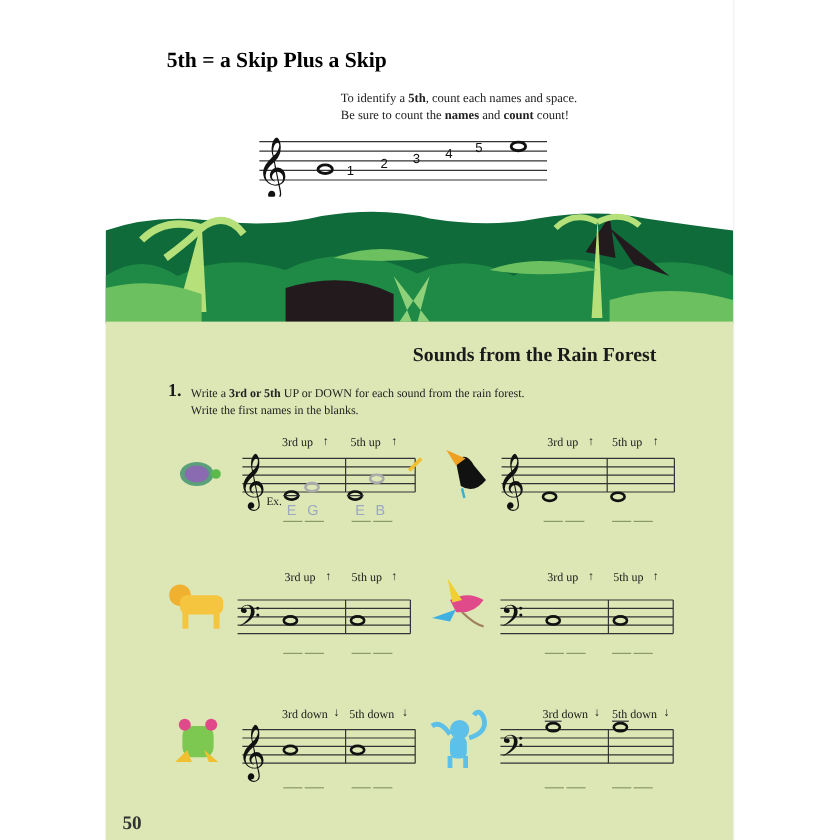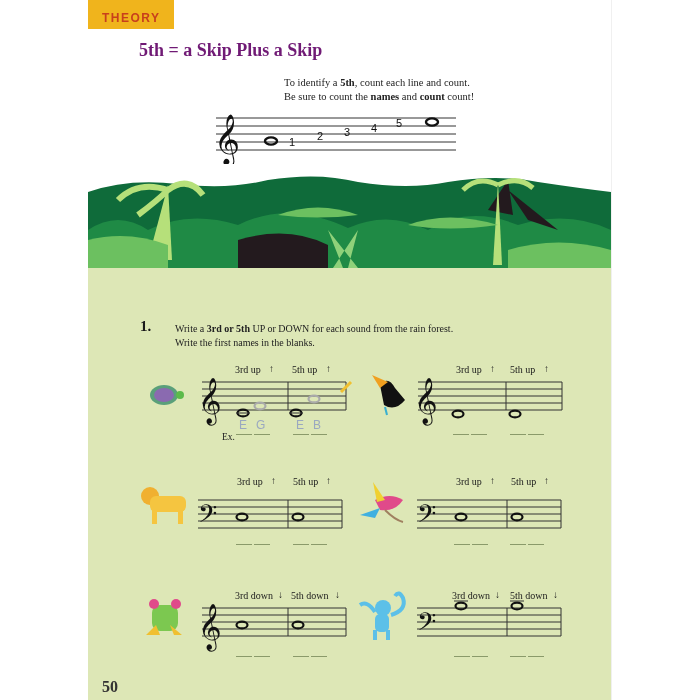--- a/index.html
+++ b/index.html
@@ -1,49 +1,46 @@
 <!DOCTYPE html>
 <html><head>
 <meta charset="utf-8">
 <style>
   html, body { margin: 0; padding: 0; }
   body { width: 700px; height: 700px; background: #ffffff; position: relative; overflow: hidden; font-family: "Liberation Serif", serif; color: #1a1a1a; }
   .page { position: absolute; left: 88px; top: 0; width: 523px; height: 700px; background: #ffffff; border-right: 1px solid #f0f0f0; }
   .tag { position: absolute; left: 0; top: 0; width: 86px; height: 29px; background: #f0b41c; }
   .tag span { position: absolute; left: 14px; top: 11px; font-family: "Liberation Sans", sans-serif; font-weight: bold; font-size: 12px; letter-spacing: 1.5px; color: #c8401c; }
-  .title { position: absolute; left: 51px; top: 40px; font-size: 18px; font-weight: bold; color: #701a75; text-align: right; }
+  .title { position: absolute; left: 51px; top: 40px; font-size: 18px; font-weight: bold; color: #000000; text-align: right; }
   .instr { position: absolute; left: 196px; top: 76px; font-size: 10.5px; line-height: 14px; color: #222; }
   .instr b { font-weight: bold; text-align: center; }
   .demo-staff { position: absolute; left: 128px; top: 108px; width: 240px; height: 56px; }
   .jungle { position: absolute; left: 0; top: 170px; width: 523px; height: 100px; }
   .green { position: absolute; left: 0; top: 268px; width: 523px; height: 432px; background: #dde7b6; }
   .h2 { position: absolute; left: 256px; top: 286px; font-size: 16.5px; font-weight: bold; color: #1a1a1a; }
   .num { position: absolute; left: 52px; top: 318px; font-size: 15px; font-weight: bold; }
-  .q { position: absolute; left: 87px; top: 322px; font-size: 10px; line-height: 14px; color: #222; }
+  .q { position: absolute; left: 71px; top: 322px; font-size: 10px; line-height: 14px; color: #222; }
   .exercise { position: absolute; width: 230px; height: 90px; }
   .exercise svg { position: absolute; left: 0; top: 0; }
   .lbl { position: absolute; font-size: 10px; color: #1a1a1a; white-space: nowrap; }
   .blank { position: absolute; width: 16px; height: 0; border-top: 1.5px solid #8a9a6a; }
   .ans { position: absolute; font-family: "Liberation Sans", sans-serif; font-size: 12px; color: #9aa8c0; }
   .ex { position: absolute; font-size: 9.5px; color: #222; }
   .pagenum { position: absolute; left: 14px; top: 678px; font-size: 16px; font-weight: bold; color: #333; }
 </style>
 </head>
 <body>
 
 <div class="page">
 
-  <div class="tag">
-    <span>THEORY</span>
-  </div>
 
   <div class="title">5th = a Skip Plus a Skip</div>
 
   <div class="instr">
-    <span>To identify a </span><b>5th</b><span>, count each line and count.</span><br>
+    <span>To identify a </span><b>5th</b><span>, count each names and space.</span><br>
     <span>Be sure to count the </span><b>names</b><span> and </span><b>count</b><span> count!</span>
   </div>
 
   <svg class="demo-staff" width="240" height="56" viewBox="0 0 240 56">
     <g stroke="#333" stroke-width="1">
       <line x1="0" y1="10" x2="240" y2="10"></line>
         <line x1="0" y1="18" x2="240" y2="18"></line>
       <line x1="0" y1="26" x2="240" y2="26"></line>
         <line x1="0" y1="34" x2="240" y2="34"></line>
       <line x1="0" y1="42" x2="240" y2="42"></line>
@@ -71,20 +68,21 @@
     <path d="M410 15 Q390 5 375 20 M410 15 Q430 5 445 18" stroke="#b6e07a" stroke-width="5" fill="none"></path>
     <path d="M190 45 Q230 30 270 45 Q230 50 190 45 Z" fill="#6cc060"></path>
     <path d="M320 55 Q360 40 410 55 Q360 62 320 55 Z" fill="#6cc060"></path>
     <path d="M0 70 Q40 60 80 75 L80 100 L0 100 Z" fill="#6cc060"></path>
     <path d="M420 80 Q470 65 523 80 L523 100 L420 100 Z" fill="#6cc060"></path>
     <path d="M240 60 L270 98 L255 98 Z M270 60 L245 98 L260 98 Z" fill="#8fd17a"></path>
   </svg>
 
   <div class="green"></div>
 
+  <div class="h2">Sounds from the Rain Forest</div>
   <div class="num">1.</div>
   <div class="q">
     <span>Write a </span><b>3rd or 5th</b><span> UP or DOWN for each sound from the rain forest.</span><br>
     <span>Write the first names in the blanks.</span>
   </div>
 
   <div class="exercise" style="left:48px; top:360px;">
     <svg width="230" height="90" viewBox="0 0 230 90">
       <ellipse cx="28" cy="35" rx="14" ry="10" fill="#5aa07a"></ellipse>
       <ellipse cx="28" cy="35" rx="10" ry="7" fill="#8a6ab0"></ellipse>
@@ -104,21 +102,21 @@
       <ellipse cx="124" cy="46" rx="5.5" ry="3.4" fill="none" stroke="#aaa" stroke-width="2.2"></ellipse>
       <ellipse cx="160" cy="53" rx="5.5" ry="3.4" fill="none" stroke="#111" stroke-width="2.2"></ellipse>
       <line x1="153" y1="53" x2="167" y2="53" stroke="#333" stroke-width="1"></line>
       <ellipse cx="178" cy="39" rx="5.5" ry="3.4" fill="none" stroke="#aaa" stroke-width="2.2"></ellipse>
       <path d="M205 32 L215 22" stroke="#f0c030" stroke-width="3"></path>
     </svg>
     <span class="lbl" style="left:99px; top:4px;">3rd up</span>
     <span class="lbl" style="left:133px; top:3px;">↑</span>
     <span class="lbl" style="left:156px; top:4px;">5th up</span>
     <span class="lbl" style="left:190px; top:3px;">↑</span>
-    <span class="ex" style="left:86px; top:72px;">Ex.</span>
+    <span class="ex" style="left:86px; top:54px;">Ex.</span>
     <span class="ans" style="left:103px; top:58px;">E</span>
     <span class="ans" style="left:120px; top:58px;">G</span>
     <span class="ans" style="left:160px; top:58px;">E</span>
     <span class="ans" style="left:177px; top:58px;">B</span>
     <div class="blank" style="left:100px; top:74px;"></div>
     <div class="blank" style="left:118px; top:74px;"></div>
     <div class="blank" style="left:157px; top:74px;"></div>
     <div class="blank" style="left:175px; top:74px;"></div>
   </div>
 

